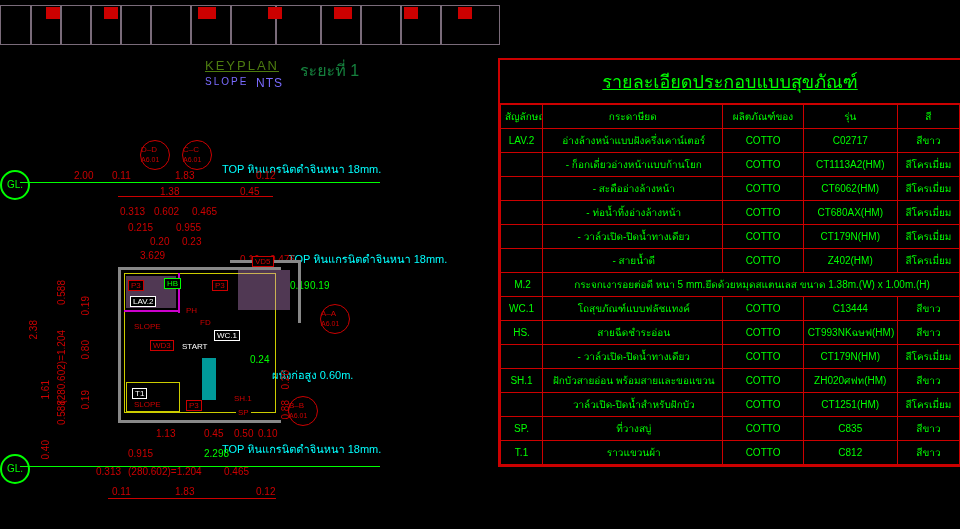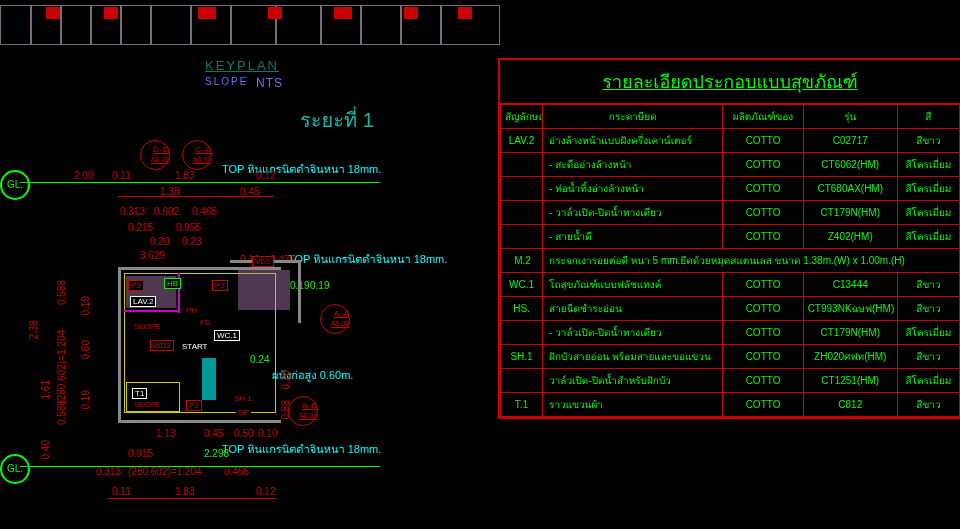--- a/index.html
+++ b/index.html
@@ -21,47 +21,47 @@
   .kp-row {
     position: absolute; left: 0; top: 5px; width: 500px; height: 40px;
   }
   .kp-cell {
     position: absolute; top: 0; height: 38px;
     border: 1px solid #7a6b7a; box-sizing: border-box;
   }
   .kp-red { background: #c00; border-color: #c00; }
   .keyplan-label {
     position: absolute; left: 205px; top: 58px;
-    color: #0f766e; font-size: 13px; text-decoration: underline;
+    color: #4d7c0f; font-size: 13px; text-decoration: underline;
     letter-spacing: 2px;
   }
   .keyplan-sub {
     position: absolute; left: 205px; top: 76px;
     color: #7a6bff; font-size: 10px; letter-spacing: 2px;
   }
   .keyplan-nts {
     position: absolute; left: 256px; top: 76px;
     color: #7a6bff; font-size: 12px; letter-spacing: 1px;
   }
   .level-label {
     position: absolute; left: 300px; top: 58px;
-    color: #14b8a6; font-size: 20px; margin-top: 46px;
+    color: #15803d; font-size: 16px;
   }
   
   .gl-circle {
     position: absolute; width: 26px; height: 26px;
     border: 2px solid #0f0; border-radius: 50%;
     color: #0f0; font-size: 10px; text-align: center; line-height: 26px;
   }
   
   .sec-bubble {
     position: absolute; width: 30px; height: 30px;
     border: 1.5px solid #c00; border-radius: 50%;
-    text-align: right; color: #c00; font-size: 8px; line-height: 10px;
-    padding-top: 4px; box-sizing: border-box; text-decoration: underline;
+    text-align: left; color: #c00; font-size: 8px; line-height: 10px;
+    padding-top: 4px; box-sizing: border-box;
   }
   .sec-bubble .s2 { color: #c00; font-size: 7px; }
   
   .dim-red  { position:absolute; color:#c00;  font-size:10px; }
   .dim-grn  { position:absolute; color:#0f0;  font-size:10px; }
   .note-cyan{ position:absolute; color:#0ff;  font-size:11px; }
   .rot {
     writing-mode: vertical-rl; transform: rotate(180deg);
   }
   
@@ -89,21 +89,21 @@
   table.spec {
     width:100%; border-collapse:collapse; table-layout:fixed;
   }
   table.spec th, table.spec td {
     border:1px solid #c00; color:#0f0;
     font-size:10px; padding:4px 4px; overflow:hidden;
     white-space:nowrap; text-overflow:clip;
   }
   table.spec th { text-align:center; font-weight:normal; }
   table.spec td.c { text-align:center; }
-  table.spec td.l { text-align:left; padding-left:6px; }
+  table.spec td.l { text-align:center; padding-left:6px; }
   col.sym  { width:42px; }
   col.desc { width:180px; }
   col.mfr  { width:80px; }
   col.mdl  { width:94px; }
   col.clr  { width:62px; }
   tr.full td { text-align:left; padding-left:6px; }
 </style>
 </head>
 <body>
 
@@ -279,20 +279,27 @@
     <tbody id="spec-body">
         <tr>
           <td class="c">LAV.2</td>
           <td class="l">อ่างล้างหน้าแบบฝังครึ่งเคาน์เตอร์</td>
           <td class="c">COTTO</td>
           <td class="c">C02717</td>
           <td class="c">สีขาว</td>
         </tr>
         <tr>
           <td class="c"></td>
+          <td class="l">- ก็อกเดี่ยวอ่างหน้าแบบก้านโยก</td>
+          <td class="c">COTTO</td>
+          <td class="c">CT1113A2(HM)</td>
+          <td class="c">สีโครเมี่ยม</td>
+        </tr>
+        <tr>
+          <td class="c"></td>
           <td class="l">- สะดืออ่างล้างหน้า</td>
           <td class="c">COTTO</td>
           <td class="c">CT6062(HM)</td>
           <td class="c">สีโครเมี่ยม</td>
         </tr>
         <tr>
           <td class="c"></td>
           <td class="l">- ท่อน้ำทิ้งอ่างล้างหน้า</td>
           <td class="c">COTTO</td>
           <td class="c">CT680AX(HM)</td>
@@ -345,20 +352,27 @@
           <td class="c">สีขาว</td>
         </tr>
         <tr>
           <td class="c"></td>
           <td class="l">วาล์วเปิด-ปิดน้ำสำหรับฝักบัว</td>
           <td class="c">COTTO</td>
           <td class="c">CT1251(HM)</td>
           <td class="c">สีโครเมี่ยม</td>
         </tr>
         <tr>
+          <td class="c">SP.</td>
+          <td class="l">ที่วางสบู่</td>
+          <td class="c">COTTO</td>
+          <td class="c">C835</td>
+          <td class="c">สีขาว</td>
+        </tr>
+        <tr>
           <td class="c">T.1</td>
           <td class="l">ราวแขวนผ้า</td>
           <td class="c">COTTO</td>
           <td class="c">C812</td>
           <td class="c">สีขาว</td>
         </tr>
       </tbody>
   </table>
 </div>
 

